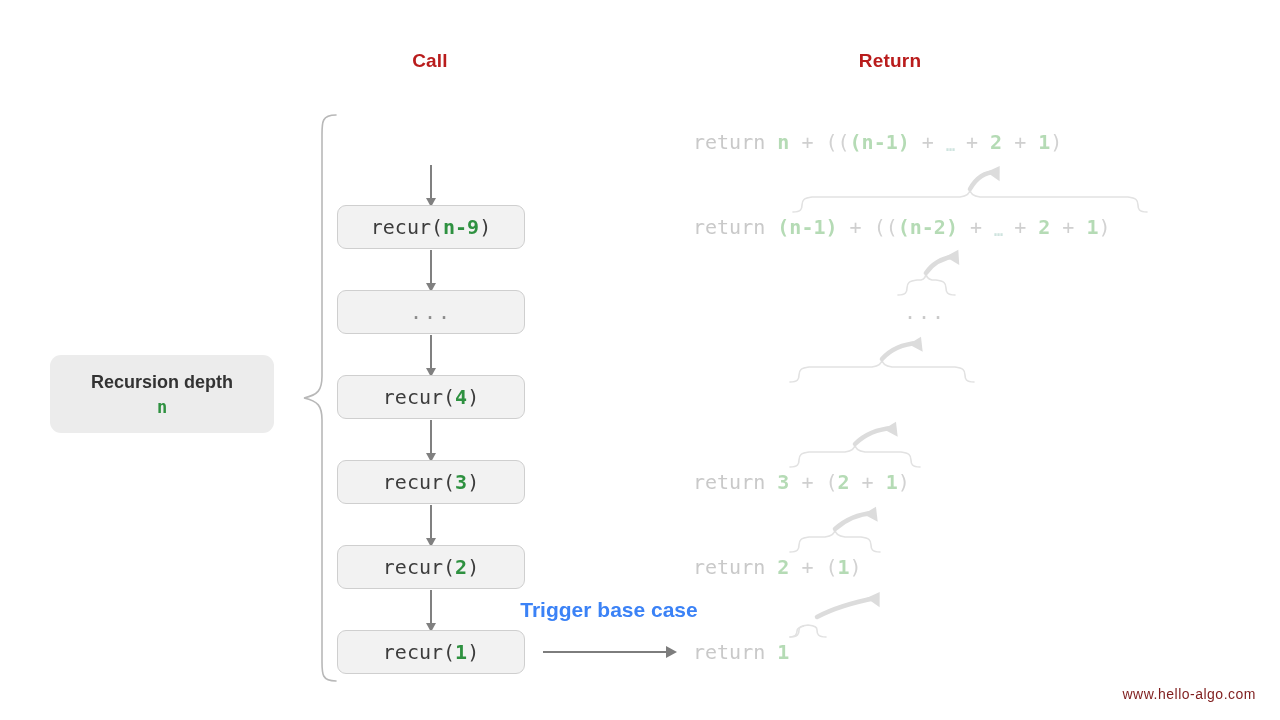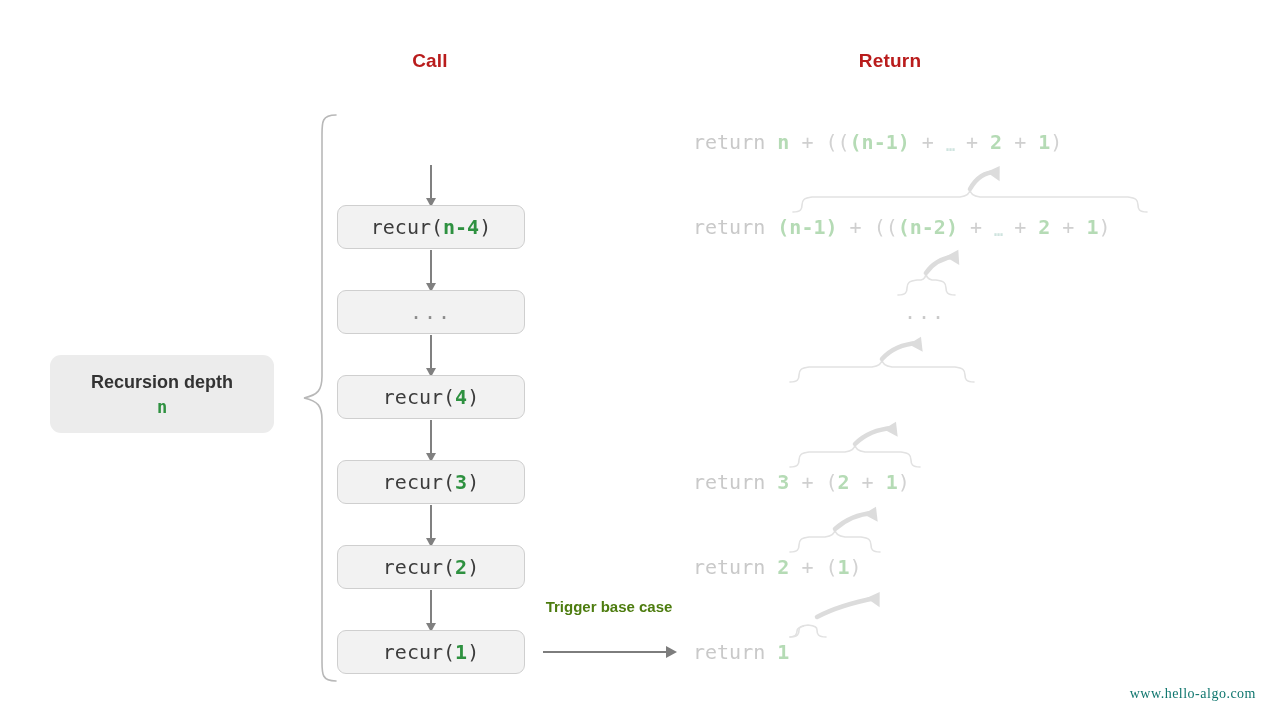--- a/index.html
+++ b/index.html
@@ -123,22 +123,22 @@
   }
 
   
   #trigger-label {
     position: absolute;
     left: 609px;
     top: 598px;
     transform: translateX(-50%);
     font-family: "Liberation Sans", sans-serif;
     font-weight: bold;
-    font-size: 15px;
-    color: #4d7c0f;
+    font-size: 21px;
+    color: #3b82f6;
     white-space: nowrap;
   }
   #trigger-arrow {
     position: absolute;
     left: 543px;
     top: 651px;
     width: 132px;
     height: 2px;
     background: #7d7d7d;
   }
@@ -201,23 +201,23 @@
     width: 1280px;
     height: 720px;
     pointer-events: none;
   }
 
   
   #watermark {
     position: absolute;
     right: 24px;
     bottom: 18px;
-    font-family: Liberation Serif, serif;
+    font-family: Liberation Sans, sans-serif;
     font-size: 14px;
-    color: #0f766e;
+    color: #7f1d1d;
     letter-spacing: 0.5px;
     white-space: nowrap;
   }
 </style>
 </head>
 <body>
 
 <div class="stage">
 
   <div class="col-header" id="header-call">Call</div>
@@ -234,21 +234,21 @@
              L 26 264
              C 26 278, 22 283, 8 286
              C 22 289, 26 294, 26 308
              L 26 550
              C 26 562, 26 569, 40 569" fill="none" stroke="#b8b8b8" stroke-width="1.6" stroke-linecap="round"></path>
   </svg>
 
   <div class="down-arrow" style="top:165px"></div>
 
   <div class="call-box" style="top:205px">
-    <span>recur(<span class="arg">n-4</span>)</span>
+    <span>recur(<span class="arg">n-9</span>)</span>
   </div>
   <div class="down-arrow" style="top:250px"></div>
 
   <div class="call-box ellipsis-box" style="top:290px">
     <span>...</span>
   </div>
   <div class="down-arrow" style="top:335px"></div>
 
   <div class="call-box" style="top:375px">
     <span>recur(<span class="arg">4</span>)</span>

